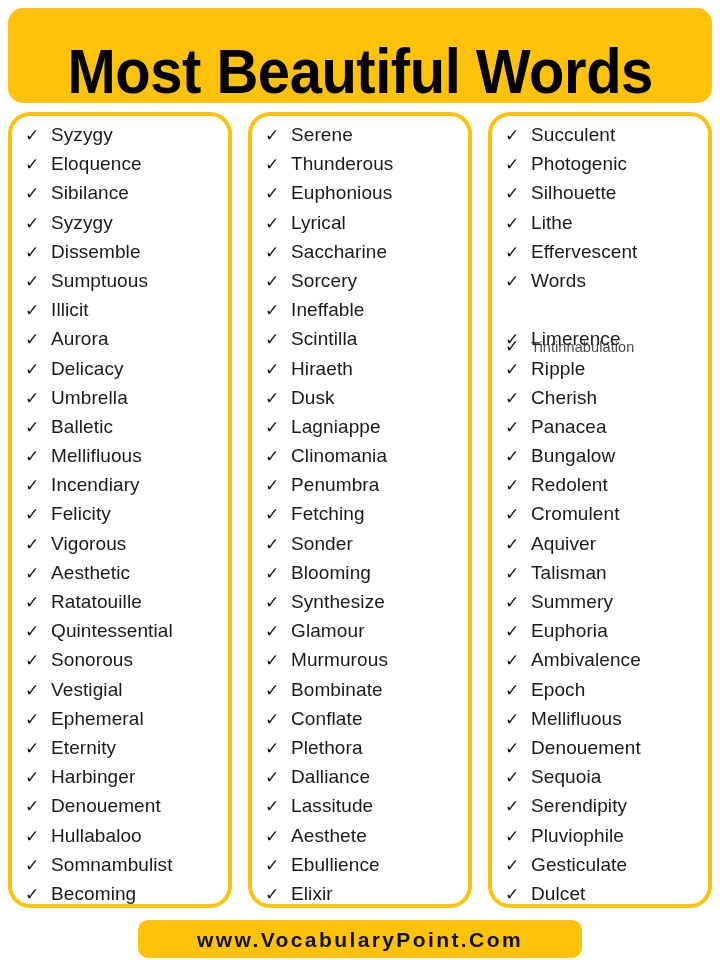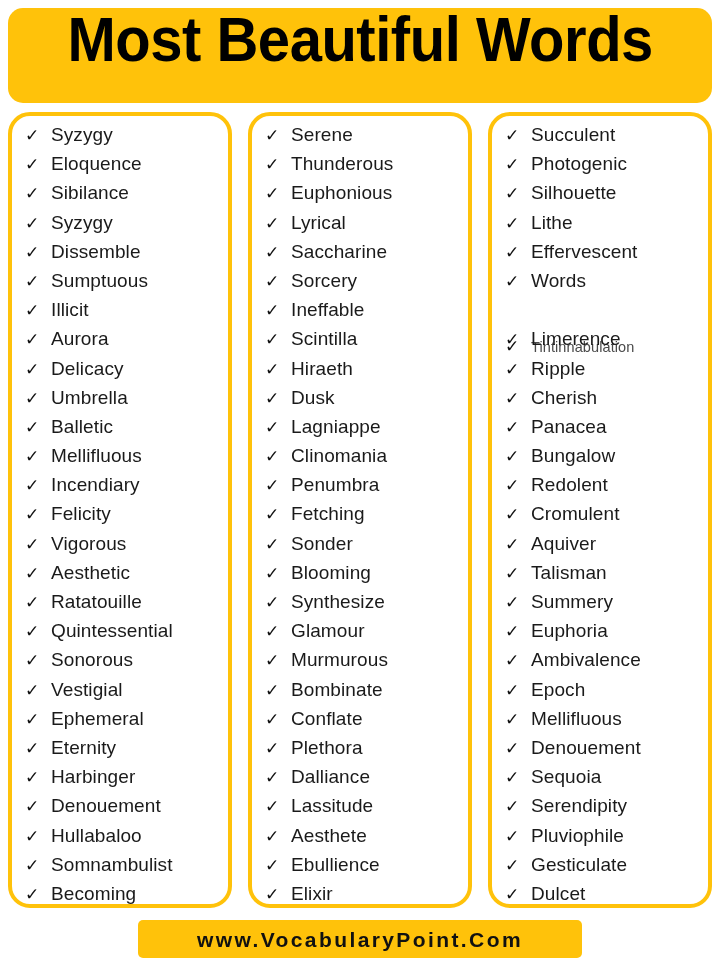--- a/index.html
+++ b/index.html
@@ -18,21 +18,21 @@
   
   .title-banner {
     position: absolute;
     left: 8px;
     top: 8px;
     width: 704px;
     height: 95px;
     background: #FFC20A;
     border-radius: 15px;
     display: flex;
-    align-items: flex-start;
+    align-items: flex-end;
     justify-content: center;
     box-sizing: border-box;
   }
   .title-text {
     font-family: "Liberation Sans Narrow", "Liberation Sans", sans-serif;
     font-weight: bold;
     font-size: 63px;
     line-height: 1;
     color: #000000;
     letter-spacing: -0.5px;
@@ -93,21 +93,21 @@
   }
 
   
   .footer-pill {
     position: absolute;
     left: 138px;
     top: 920px;
     width: 444px;
     height: 38px;
     background: #FFC20A;
-    border-radius: 5px;
+    border-radius: 10px;
     display: flex;
     align-items: center;
     justify-content: center;
     box-sizing: border-box;
   }
   .footer-text {
     font-weight: bold;
     font-size: 21px;
     line-height: 1;
     color: #111111;

